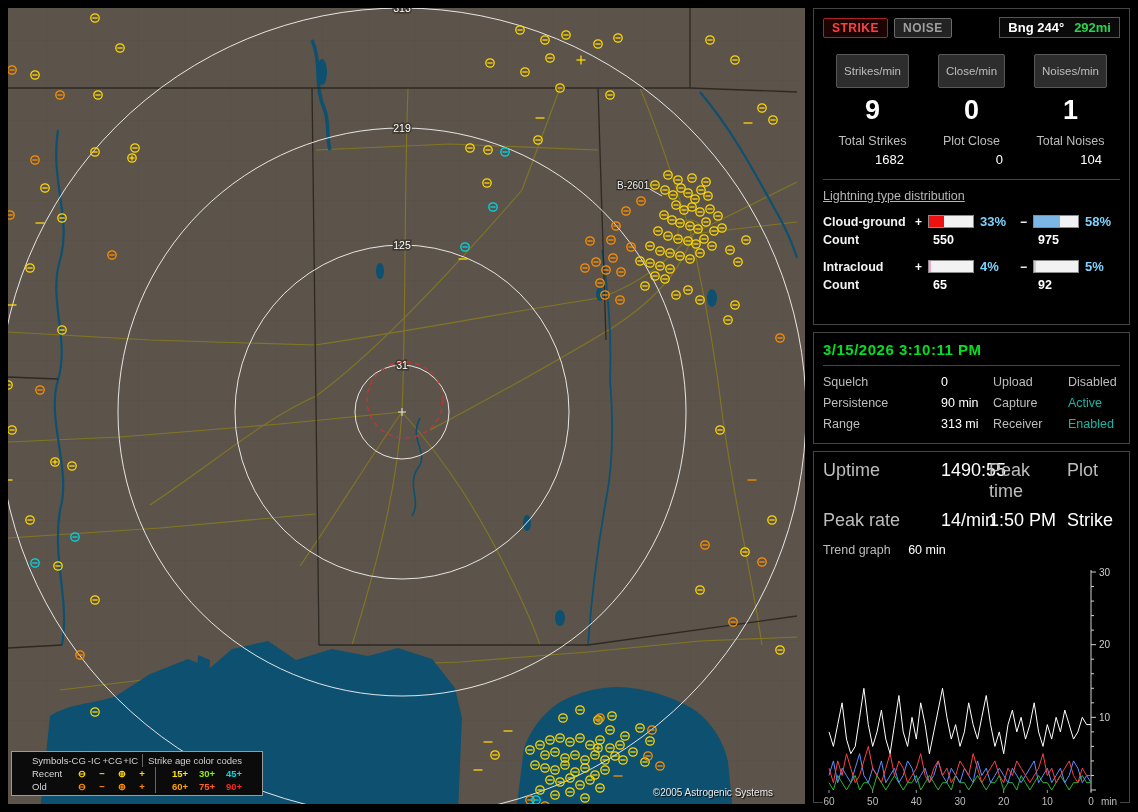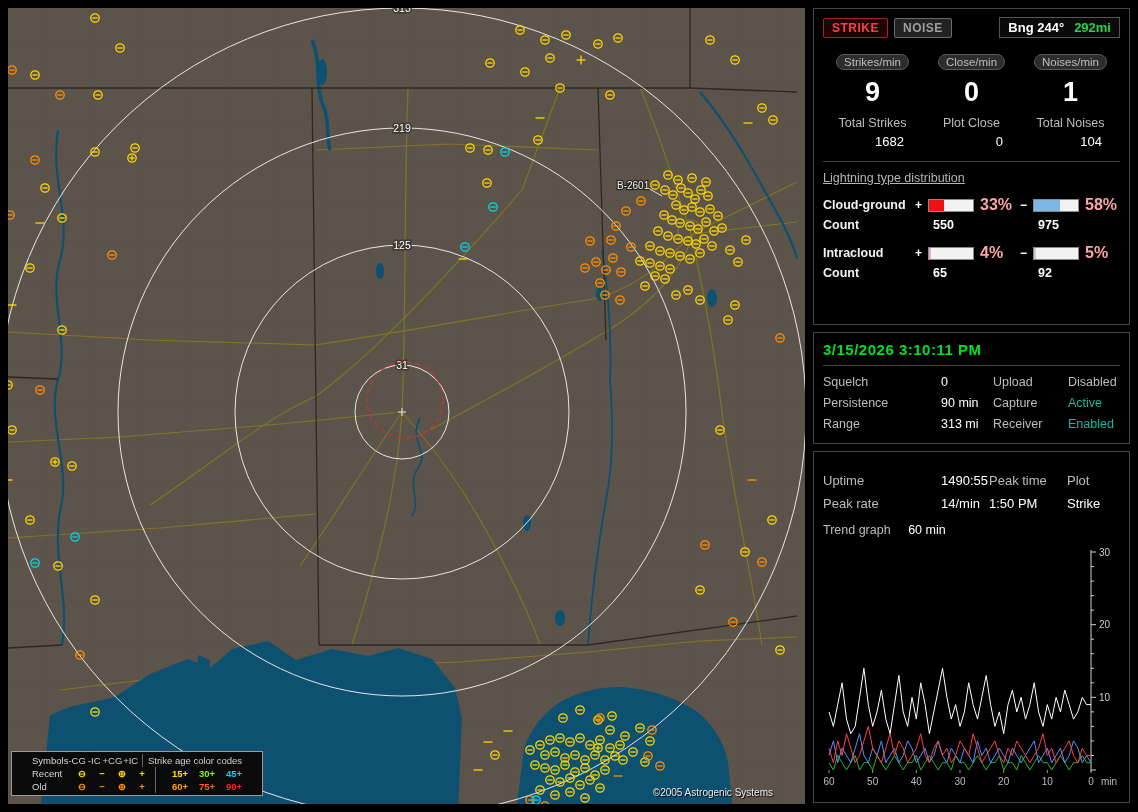--- a/index.html
+++ b/index.html
@@ -31,40 +31,40 @@
   .panel-mid{height:112px;}
   .panel-bot{height:352px;margin-bottom:0;}
   .toprow{display:flex;align-items:center;margin-bottom:16px;}
   .btn{font-size:12px;font-weight:bold;padding:2px 8px;margin-right:6px;border-radius:2px;letter-spacing:.5px;cursor:default;}
   .strike-btn{color:#ff4040;border:1px solid #b02020;background:#1c0404;}
   .noise-btn{color:#9f9f9f;border:1px solid #6a6a6a;background:#232323;}
   .bng-box{margin-left:auto;border:1px solid #555;background:#0a0a0a;padding:2px 8px;font-size:13px;font-weight:bold;white-space:nowrap;}
   .bng-label{color:#fff;margin-right:10px;}
   .bng-range{color:#2ad34a;}
   .chips{display:grid;grid-template-columns:1fr 1fr 1fr;margin-bottom:7px;}
-  .chip{justify-self:center;font-size:11.5px;color:#bdbdbd;background:#2d2d2d;border:1px solid #585858;padding:1px 7px;border-radius:8px;}
+  .chip{justify-self:center;font-size:11.5px;color:#bdbdbd;background:#2d2d2d;border:1px solid #585858;padding:10px 7px;border-radius:2px;}
   .bignums{display:grid;grid-template-columns:1fr 1fr 1fr;margin-bottom:9px;}
   .bignum{text-align:center;color:#fff;font-size:27px;font-weight:bold;line-height:30px;}
   .totals{display:grid;grid-template-columns:1fr 1fr 1fr;margin-bottom:12px;}
   .total-col{text-align:center;}
   .total-label{color:#bdbdbd;font-size:12.5px;}
   .total-value{color:#fff;font-size:13px;margin-top:4px;text-align:right;padding-right:18px;}
   .divider{border-top:1px solid #454545;margin:4px 0 9px;}
   .dist-title{color:#b6b6b6;font-size:12.5px;text-decoration:underline;margin-bottom:11px;}
   .dist-grid{display:grid;grid-template-columns:92px 13px 52px 40px 13px 52px auto;align-items:center;}
   .dlab{color:#f2f2f2;font-weight:bold;font-size:12.5px;}
   .sign{color:#fff;font-weight:bold;font-size:12px;}
   .bar{position:relative;height:11px;background:#f2f2f2;border:1px solid #8a8a8a;display:block;margin-right:6px;overflow:hidden;}
   .bar-fill{position:absolute;left:0;top:0;bottom:0;display:block;}
-  .pct{color:#fca5a5;font-weight:bold;font-size:16px;}
+  .pct{color:#7dd3fc;font-weight:bold;font-size:13px;}
   .count-grid{display:grid;grid-template-columns:92px 105px auto;margin:4px 0 12px;}
   .cntv{color:#fff;font-weight:bold;font-size:12.5px;padding-left:18px;}
   .datetime{color:#00e020;font-size:15px;font-weight:bold;letter-spacing:.5px;border-bottom:1px solid #454545;padding-bottom:7px;margin-bottom:9px;}
   .status-grid{display:grid;grid-template-columns:118px 52px 75px auto;row-gap:7px;font-size:12.5px;}
-  .session-grid{display:grid;grid-template-columns:118px 48px 78px auto;row-gap:8px;font-size:13px;margin-bottom:12px;margin-top:13px;}
+  .session-grid{display:grid;grid-template-columns:118px 48px 78px auto;row-gap:8px;font-size:18px;margin-bottom:12px;}
   .lab{color:#bdbdbd;}
   .val{color:#fff;}
   .green{color:#14b8a6;}
   .dim{color:#bdbdbd;}
   .trend-row{font-size:12.5px;margin-bottom:9px;}
   .trend-row .lab{margin-right:14px;}
   #trend-svg{display:block;background:#000;}
 </style>
 </head>
 <body>

